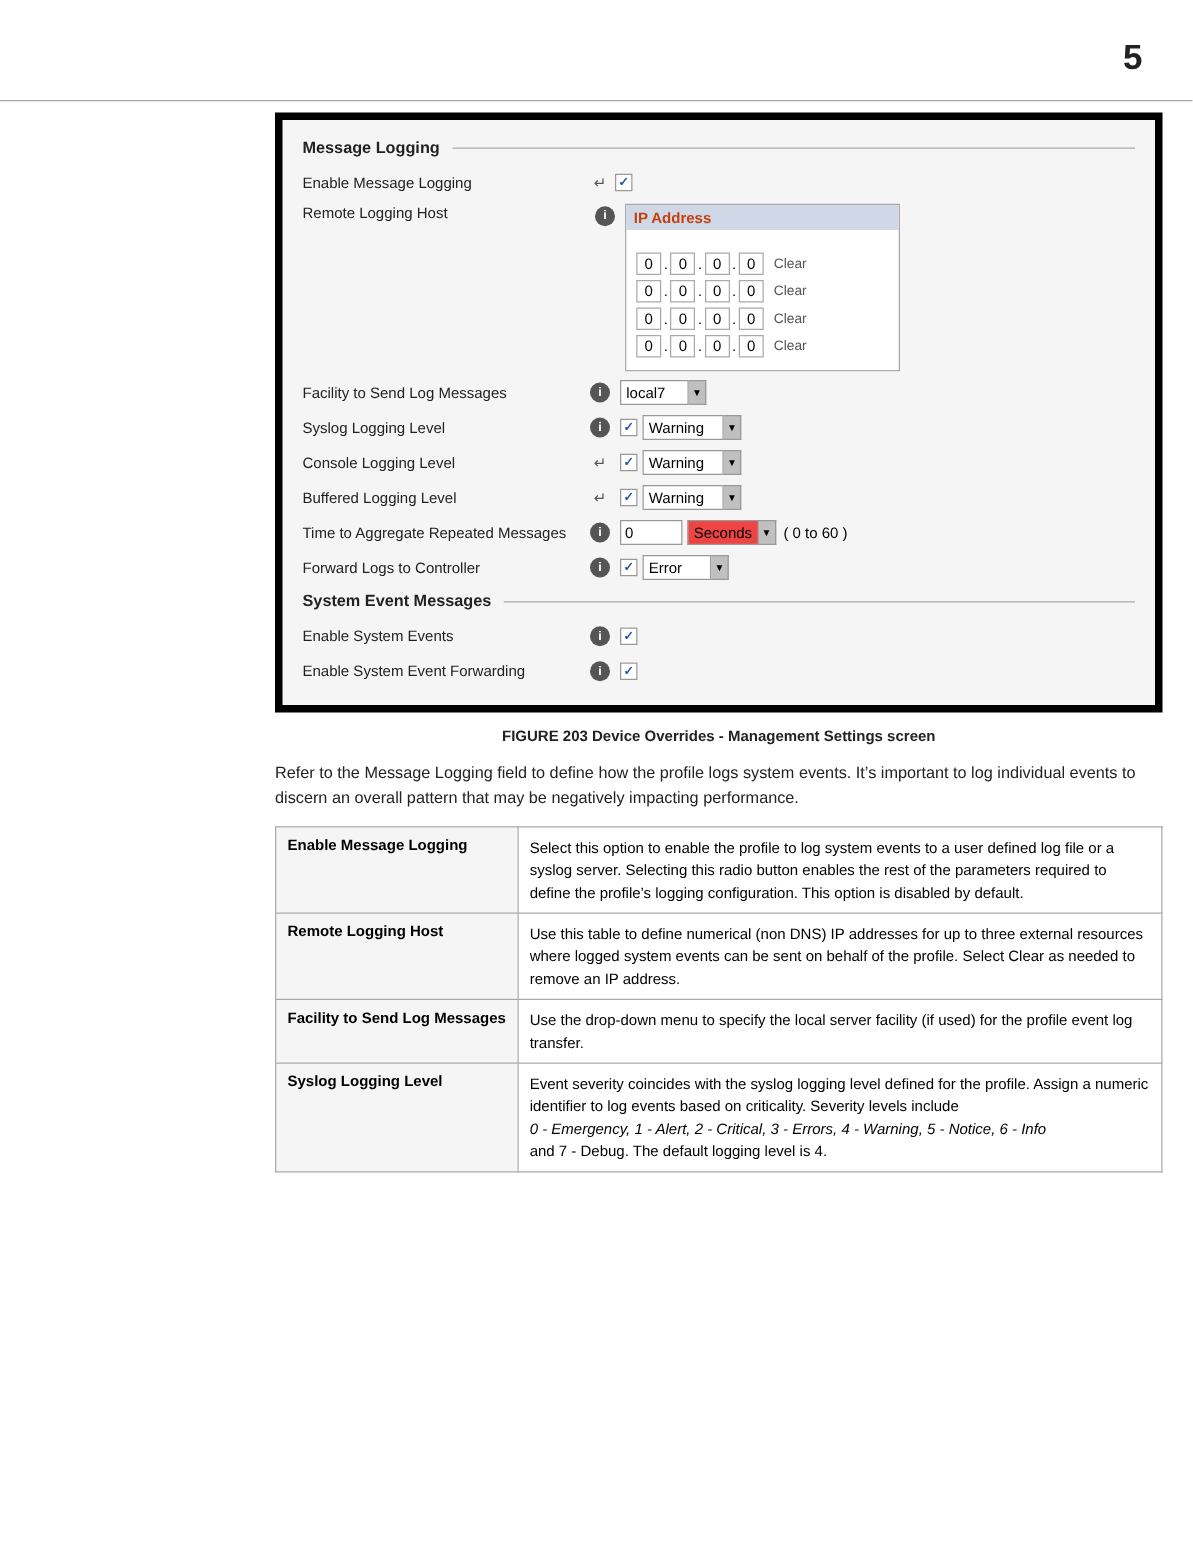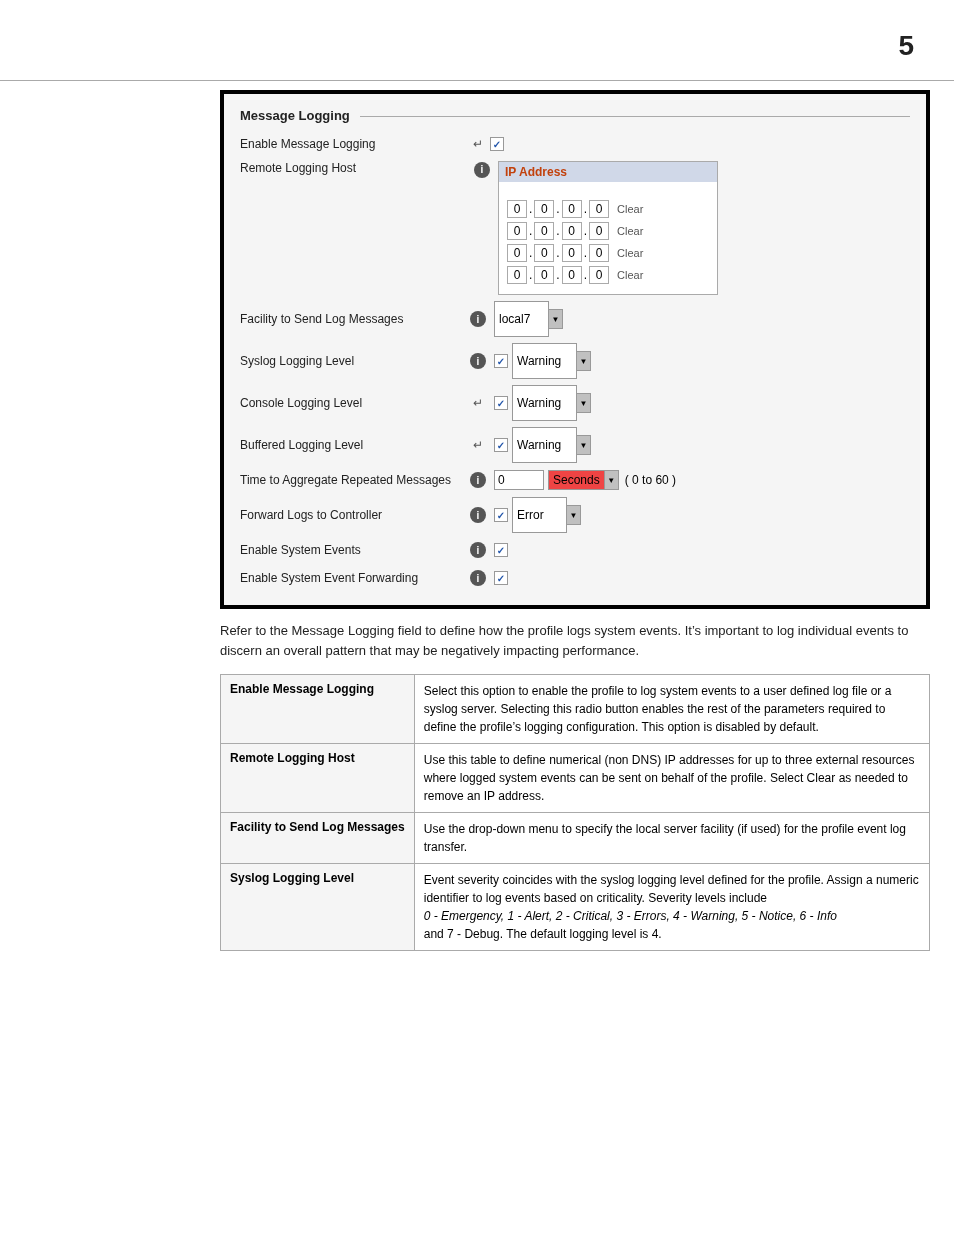--- a/index.html
+++ b/index.html
@@ -31,21 +31,21 @@
 
     .main-content {
       position: absolute;
       top: 90px;
       left: 220px;
       width: 710px;
     }
 
     
     .screenshot-panel {
-      border: 4px solid #000000;
+      border: 6px solid #000000;
       background: #f5f5f5;
       padding: 14px 16px 10px 16px;
       margin-bottom: 12px;
     }
 
     .section-header {
       display: flex;
       align-items: center;
       margin-bottom: 10px;
     }
@@ -283,21 +283,21 @@
     .info-table td em {
       font-style: italic;
     }
 
     .select-wrapper {
       display: inline-flex;
       align-items: center;
     }
 
     .select-box {
-      height: 36px;
+      height: 20px;
       border: 1px solid #999;
       background: #fff;
       font-size: 12px;
       min-width: 60px;
       display: inline-flex;
       align-items: center;
       padding: 0 4px;
     }
   </style>
 </head>
@@ -428,35 +428,42 @@
     <div class="form-row">
       <span class="form-label">Forward Logs to Controller</span>
       <span class="info-icon">i</span>
       <span class="checkbox checked" style="margin-left:4px;"></span>
       <div class="select-wrapper" style="margin-left:4px;">
         <span class="select-box" style="min-width:55px;">Error</span>
         <span class="dropdown-arrow">▼</span>
       </div>
     </div>
 
+    <div class="section-header" style="margin-top:8px;">
+      <span class="section-title">System Event Messages</span>
+      <div class="section-line"></div>
+    </div>
 
     <div class="form-row">
       <span class="form-label">Enable System Events</span>
       <span class="info-icon">i</span>
       <span class="checkbox checked" style="margin-left:4px;"></span>
     </div>
 
     <div class="form-row">
       <span class="form-label">Enable System Event Forwarding</span>
       <span class="info-icon">i</span>
       <span class="checkbox checked" style="margin-left:4px;"></span>
     </div>
 
   </div>
 
+  <div class="figure-caption">
+    <strong>FIGURE 203   Device Overrides - Management Settings screen</strong>
+  </div>
 
   <p class="description-text">Refer to the Message Logging field to define how the profile logs system events. It’s important to log individual events to discern an overall pattern that may be negatively impacting performance.</p>
 
   <table class="info-table">
     <tbody id="info-table-body">
     <tr>
           <td>Enable Message Logging</td>
           <td>Select this option to enable the profile to log system events to a user defined log file or a syslog server. Selecting this radio button enables the rest of the parameters required to define the profile’s logging configuration. This option is disabled by default.</td>
         </tr>
         <tr>

